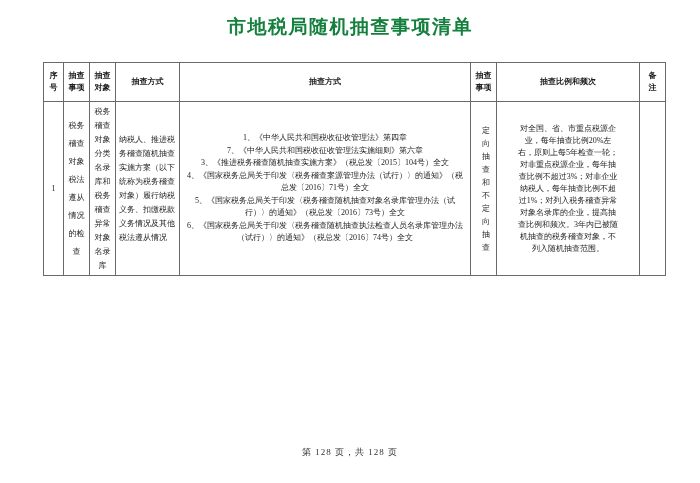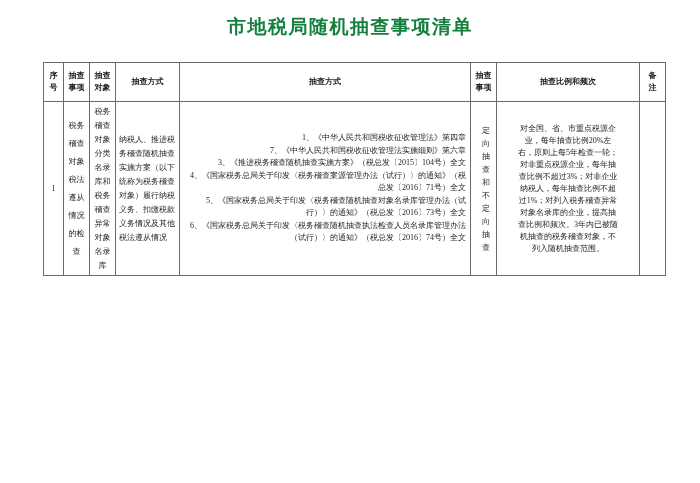--- a/index.html
+++ b/index.html
@@ -53,21 +53,21 @@
     height: 174px;
     vertical-align: middle;
     font-size: 8px;
     word-break: break-all;
     color: #1c1c1c;
   }
   .c-seq   { text-align: center; font-size: 9px; }
   .c-item  { text-align: center; padding: 0 1px; font-size: 7.5px; line-height: 18px; }
   .c-target{ text-align: center; padding: 0 3px; line-height: 14px; }
   .c-content{ text-align: left; padding: 0 3px; line-height: 14px; }
-  .c-basis { text-align: right; padding: 0 4px; line-height: 12.5px; }
+  .c-basis { text-align: center; padding: 0 4px; line-height: 12.5px; }
   .c-basis .basis-item { margin: 0; }
   .c-method{ text-align: center; padding: 0 11px; line-height: 13px; }
   .c-ratio { text-align: center; padding: 0 20px; line-height: 12px; }
   .c-remark{ text-align: center; }
   .footer {
     position: absolute;
     top: 446px; left: 0; width: 100%;
     text-align: center;
     font-size: 9px;
     letter-spacing: 1px;
@@ -118,14 +118,15 @@
           <div class="basis-item">5、《国家税务总局关于印发〈税务稽查随机抽查对象名录库管理办法（试行）〉的通知》（税总发〔2016〕73号）全文</div>
           <div class="basis-item">6、《国家税务总局关于印发〈税务稽查随机抽查执法检查人员名录库管理办法（试行）〉的通知》（税总发〔2016〕74号）全文</div>
         </td>
         <td class="c-method">定向抽查和不定向抽查</td>
         <td class="c-ratio">对全国、省、市重点税源企业，每年抽查比例20%左右，原则上每5年检查一轮；对非重点税源企业，每年抽查比例不超过3%；对非企业纳税人，每年抽查比例不超过1%；对列入税务稽查异常对象名录库的企业，提高抽查比例和频次。3年内已被随机抽查的税务稽查对象，不列入随机抽查范围。</td>
         <td class="c-remark"></td>
       </tr>
     </tbody>
   </table>
 
+  <div class="footer">第 128 页，共 128 页</div>
 
 </div>
 
 </body></html>

